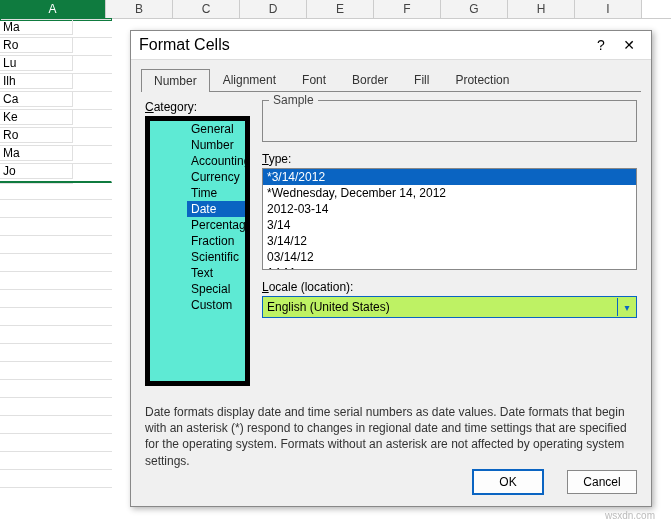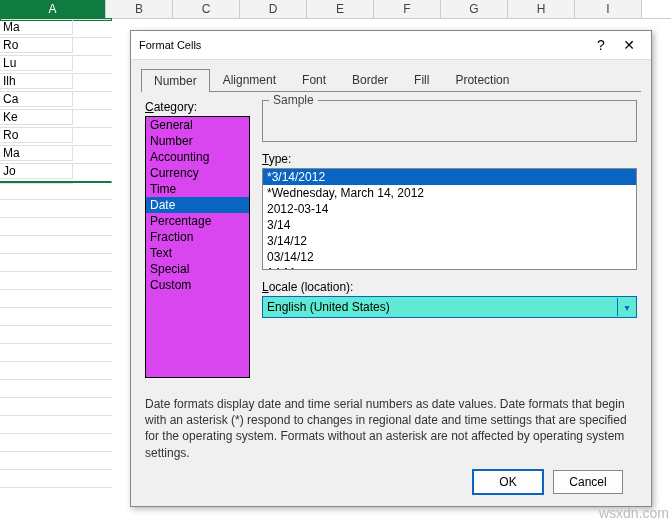--- a/index.html
+++ b/index.html
@@ -9,48 +9,48 @@
 .colh.sel { background: #0f7b3f; color: #fff; }
 .cells { display: flex; flex-direction: column; }
 .row { display: flex; height: 18px; flex-direction: column; }
 .cell { border-right: 1px solid #e0e0e0; border-bottom: 1px solid #e0e0e0; padding: 0 3px; overflow: hidden; white-space: nowrap; }
 .colA { width: 105px; }
 .colOther { width: 66px; }
 .selcell { background: #e8e8e8; outline: 1px solid #0f7b3f; outline-offset: -1px; }
 .selcol { background: #dcdcdc; }
 .dialog { position: absolute; top: 30px; left: 130px; width: 520px; height: 475px; background: #f0f0f0; border: 1px solid #888; box-shadow: 2px 2px 6px rgba(0,0,0,0.3); }
 .titlebar { display: flex; align-items: center; height: 28px; padding: 0 8px; background: #fff; border-bottom: 1px solid #ddd; }
-.titlebar .title { flex: 1; font-size: 11px; }
+.titlebar .title { flex: 1; font-size: 16px; }
 .titlebar .help, .titlebar .close { width: 28px; text-align: center; font-size: 14px; cursor: default; }
 .tabs { display: flex; padding: 8px 10px 0 10px; gap: 0; font-size: 12px; }
 .tab { padding: 4px 12px; border: 1px solid transparent; border-bottom: none; cursor: default; color: #333; }
 .tab.active { background: #f0f0f0; border-color: #888; position: relative; top: 1px; }
 .tabline { border-top: 1px solid #888; margin: 0 10px; }
 .content { padding: 8px 14px; display: flex; gap: 12px; }
 .catcol { width: 105px; }
 .catlabel { margin-bottom: 2px; }
-.catlist { border: 1px solid #000000; background: #d946ef; height: 260px; overflow: hidden; }
+.catlist { border: 5px solid #000000; background: #5eead4; height: 260px; overflow: hidden; padding-left: 37px; }
 .catitem { padding: 1px 4px; cursor: default; }
 .catitem.sel { background: #0a64c2; color: #fff; }
 .rightcol { flex: 1; }
 .sample { border: 1px solid #888; background: #f0f0f0; height: 40px; position: relative; margin-bottom: 10px; }
 .sample .sl { position: absolute; top: -8px; left: 6px; background: #f0f0f0; padding: 0 4px; color: #444; }
 .typelabel { margin-bottom: 2px; }
 .typelist { border: 1px solid #888; background: #fff; height: 100px; overflow-y: scroll; }
 .typeitem { padding: 1px 4px; cursor: default; }
 .typeitem.sel { background: #0a64c2; color: #fff; }
 .loclabel { margin: 10px 0 2px 0; }
-.locsel { display: flex; border: 1px solid #0a64c2; background: #5eead4; height: 20px; align-items: center; }
+.locsel { display: flex; border: 1px solid #0a64c2; background: #bef264; height: 20px; align-items: center; }
 .locsel .locv { flex: 1; padding: 0 4px; }
 .locsel .dd { width: 18px; height: 18px; border-left: 1px solid #0a64c2; display: flex; align-items: center; justify-content: center; color: #0a64c2; font-size: 10px; }
 .desc { padding: 10px 14px 0 14px; font-size: 12px; color: #333; line-height: 1.35; }
-.btns { position: absolute; bottom: 12px; right: 28px; display: flex; gap: 10px; border-radius: 12px; }
+.btns { position: absolute; bottom: 12px; right: 14px; display: flex; gap: 24px; border-radius: 12px; }
 .btn { min-width: 68px; height: 22px; border: 1px solid #888; background: #fdfdfd; display: flex; align-items: center; justify-content: center; cursor: default; }
 .btn.primary { border: 1px solid #0a64c2; outline: 1px solid #0a64c2; outline-offset: 0; }
-.watermark { position: absolute; bottom: 4px; right: 2px; font-size: 14px; color: #bbb; margin-top: 40px; }
+.watermark { position: absolute; bottom: 4px; right: 16px; font-size: 10px; color: #bbb; margin-top: 40px; }
 </style>
 </head>
 <body>
 
 <div class="sheet">
   <div class="colheaders">
     <div class="colh sel colA">A</div>
     <div class="colh colOther">B</div>
     <div class="colh colOther">C</div>
     <div class="colh colOther">D</div>
@@ -175,33 +175,34 @@
       <div class="catlabel"><u>C</u>ategory:</div>
       <div class="catlist">
         <div class="catitem">General</div>
         <div class="catitem">Number</div>
         <div class="catitem">Accounting</div>
         <div class="catitem">Currency</div>
         <div class="catitem">Time</div>
         <div class="catitem sel">Date</div>
         <div class="catitem">Percentage</div>
         <div class="catitem">Fraction</div>
+        <div class="catitem">Scientific</div>
         <div class="catitem">Text</div>
         <div class="catitem">Special</div>
         <div class="catitem">Custom</div>
       </div>
     </div>
     <div class="rightcol">
       <div class="sample">
         <span class="sl">Sample</span>
       </div>
       <div class="typelabel"><u>T</u>ype:</div>
       <div class="typelist">
         <div class="typeitem sel">*3/14/2012</div>
-        <div class="typeitem">*Wednesday, March 14, 2012</div>
+        <div class="typeitem">*Wednesday, December 14, 2012</div>
         <div class="typeitem">2012-03-14</div>
         <div class="typeitem">3/14</div>
         <div class="typeitem">3/14/12</div>
         <div class="typeitem">03/14/12</div>
         <div class="typeitem">14-Mar</div>
       </div>
       <div class="loclabel"><u>L</u>ocale (location):</div>
       <div class="locsel">
         <span class="locv">English (United States)</span>
         <span class="dd">▾</span>

